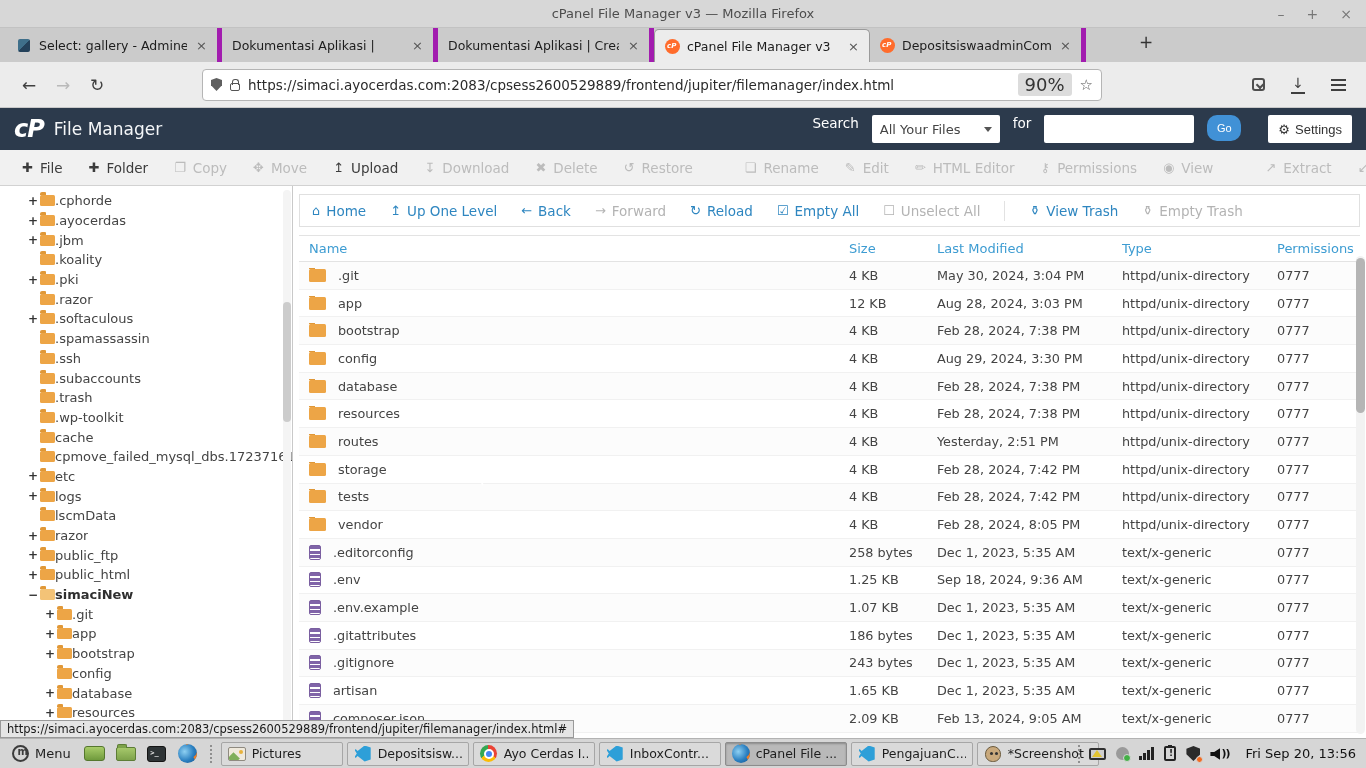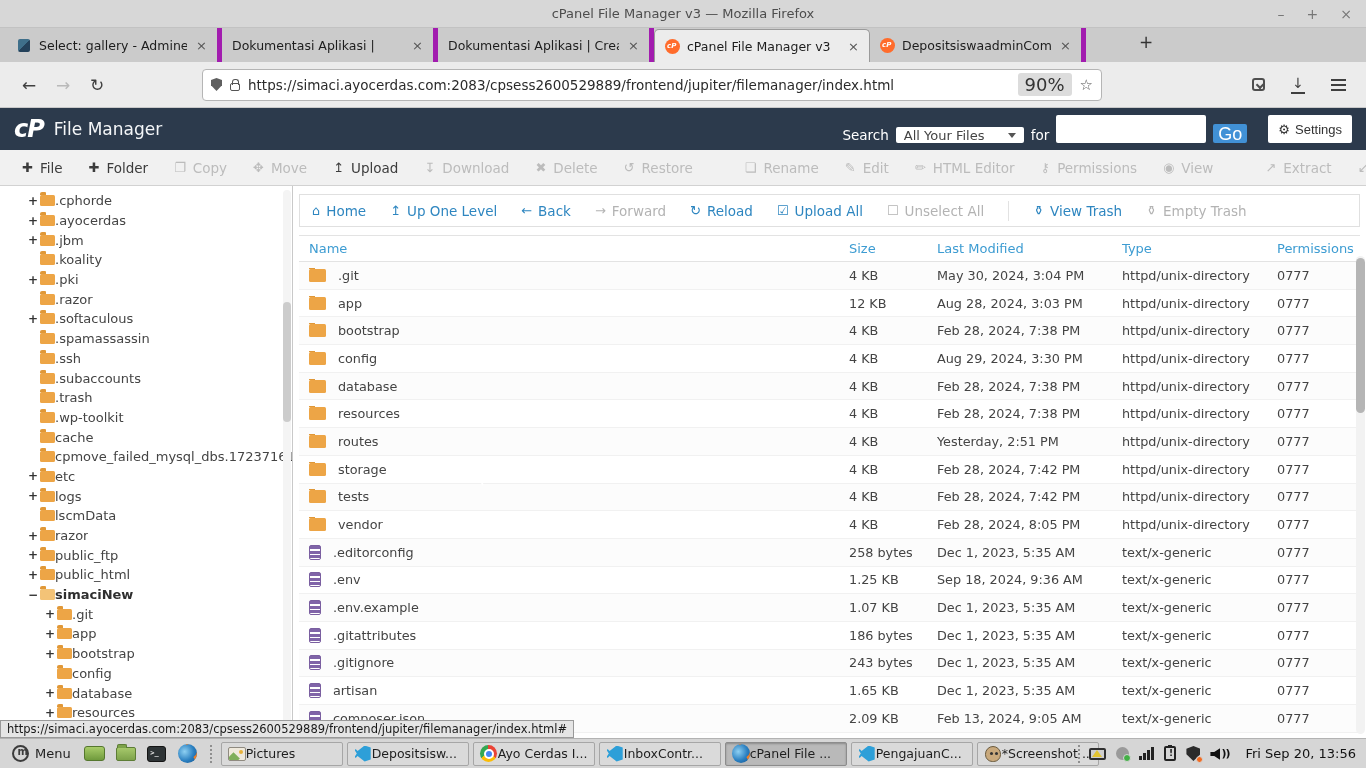--- a/index.html
+++ b/index.html
@@ -39,26 +39,26 @@
   .ic-pocket{width:13px;height:13px;border:2px solid #4f4f4f;border-radius:3px;position:relative}
   .ic-pocket::after{content:"";position:absolute;left:2.5px;top:1.5px;width:4px;height:4px;border-right:2px solid #4f4f4f;border-bottom:2px solid #4f4f4f;transform:rotate(45deg)}
   .ic-download{position:relative;font-size:14px;color:#3f3f3f;padding:0 1px 3px 1px}
   .ic-download::after{content:"";position:absolute;left:0;right:0;bottom:0;height:2px;background:#3f3f3f}
   .ic-hamburger{width:15px;height:2px;background:#3f3f3f;box-shadow:0 -5px 0 #3f3f3f,0 5px 0 #3f3f3f}
 
   
   .cp-header{height:42px;background:#2c3a4c;display:flex;align-items:center;padding:17px 14px;color:#fff}
   .cp-logo{font:italic 900 24px "DejaVu Sans",sans-serif;color:#fff;margin-right:10px;letter-spacing:-1px}
   .cp-title{font-size:17px;font-weight:400;color:#f4f6f8}
-  .cp-search{margin-left:auto;display:flex;align-items:flex-end;gap:7px}
+  .cp-search{margin-left:auto;display:flex;align-items:flex-start;gap:13px}
   .cp-search-label{font-size:13.5px}
-  .cp-select{width:128px;height:16px;background:#fff;border-radius:2px;display:flex;align-items:center;padding:0 8px;color:#444;font-size:13px;justify-content:space-between}
+  .cp-select{width:128px;height:28px;background:#fff;border-radius:2px;display:flex;align-items:center;padding:0 8px;color:#444;font-size:13px;justify-content:space-between}
   .cp-caret{width:0;height:0;border-left:4px solid transparent;border-right:4px solid transparent;border-top:5px solid #555}
   .cp-input{width:150px;height:28px;border:none;border-radius:2px;padding:0 6px;font-size:13px;background:#fff}
-  .btn-go{height:19px;width:34px;background:#4191d6;border:none;border-radius:2px;color:#fff;font-size:18px}
+  .btn-go{height:26px;width:34px;background:#4191d6;border:none;border-radius:10px;color:#fff;font-size:11px}
   .btn-settings{height:28px;background:#fff;border:none;border-radius:2px;color:#333;font-size:13px;padding:0 10px;margin-left:14px;display:flex;align-items:center;gap:5px}
   .gear{font-size:13px;color:#333}
 
   
   .cp-toolbar{height:36px;background:#f1f1f1;border-bottom:1px solid #d2d2d2;display:flex;align-items:center;padding:0 10px 0 22px;gap:26px}
   .tb-item{display:flex;align-items:center;gap:7px;font-size:13.5px;color:#3c3c3c;background:none;border:none;font-family:inherit;white-space:nowrap}
   .tb-item .tb-ic{font-size:13px}
   .tb-item.disabled{color:#bcbcbc}
   .tb-div{width:1px;height:20px;background:#dadada}
   .tb-group{display:flex;align-items:center;gap:26px}
@@ -116,21 +116,21 @@
   .menu-label{font-size:13px;color:#1e1e1e}
   .ql{width:26px;height:24px;display:flex;align-items:center;justify-content:center}
   .ic-desktop{width:21px;height:15px;border-radius:3px;background:linear-gradient(#a8cc69,#6f9a3c);border:1px solid #55772e}
   .ic-folder-green{width:20px;height:14px;background:linear-gradient(#a6c86b,#7da24a);border:1px solid #5d7d36;border-radius:2px;position:relative}
   .ic-folder-green::before{content:"";position:absolute;top:-4px;left:0;width:8px;height:3px;background:#7da24a;border:1px solid #5d7d36;border-bottom:none;border-radius:2px 2px 0 0}
   .ic-terminal{width:19px;height:16px;background:#2e3436;border-radius:3px;border:1px solid #141414;position:relative}
   .ic-terminal::after{content:">_";position:absolute;left:2px;top:2px;font:700 7px "DejaVu Sans Mono",monospace;color:#e6e6e6}
   .ic-firefox{width:19px;height:19px;border-radius:50%;background:radial-gradient(circle at 35% 40%,#8ed0f2 0%,#2a7fc0 55%,#15518b 100%);position:relative;overflow:hidden}
   .ic-firefox::after{content:"";position:absolute;right:-3px;top:-3px;width:14px;height:14px;border:3px solid #f57d20;border-left-color:transparent;border-bottom-color:transparent;border-radius:50%;transform:rotate(15deg)}
   .tsep{height:18px;border-left:2px dotted #8f8f8f;margin:0 4px}
-  .task{flex:0 0 122px;height:24px;background:#dadada;border:1px solid #a6a6a6;border-radius:2px;display:flex;align-items:center;padding:0 6px;overflow:hidden}
+  .task{flex:0 0 122px;height:24px;background:#dadada;border:1px solid #a6a6a6;border-radius:2px;display:flex;align-items:center;gap:6px;padding:0 6px;overflow:hidden}
   .task.active{background:#b9b9b9;border-color:#8c8c8c;box-shadow:inset 0 1px 2px rgba(0,0,0,.25)}
   .task-label{font-size:12.5px;color:#1e1e1e;white-space:nowrap;overflow:hidden}
   .task-ic{flex:0 0 auto;display:flex;align-items:center;justify-content:center;width:18px}
   .ic-pictures{width:18px;height:14px;background:#efe9dc;border:1px solid #8f8a80;border-radius:2px;position:relative;overflow:hidden}
   .ic-pictures::before{content:"";position:absolute;right:2px;top:2px;width:4px;height:4px;border-radius:50%;background:#e8b23a}
   .ic-pictures::after{content:"";position:absolute;left:0;bottom:-3px;width:9px;height:9px;background:#7fae5a;transform:rotate(45deg)}
   .ic-vscode{width:16px;height:16px;background:#2d9fd8;clip-path:polygon(62% 0%,100% 12%,100% 88%,62% 100%,18% 66%,6% 78%,0% 70%,13% 50%,0% 30%,6% 22%,18% 34%)}
   .ic-chrome{width:17px;height:17px;border-radius:50%;background:conic-gradient(#ea4335 0 120deg,#fbbc05 120deg 240deg,#34a853 240deg 360deg);position:relative}
   .ic-chrome::after{content:"";position:absolute;inset:3.5px;background:#4285f4;border:2px solid #fff;border-radius:50%}
   .ic-gimp{width:16px;height:16px;background:#c9a97c;border:1px solid #6b5b3e;border-radius:50% 50% 46% 46%;position:relative}
@@ -528,21 +528,21 @@
             <span>Forward</span>
           </button>
 
           <button class="fm-link icon-reload">
             <span class="tb-ic">↻</span>
             <span>Reload</span>
           </button>
 
           <button class="fm-link icon-checkbox-checked">
             <span class="tb-ic">☑</span>
-            <span>Upload All</span>
+            <span>Empty All</span>
           </button>
 
           <button class="fm-link disabled icon-checkbox-empty">
             <span class="tb-ic">☐</span>
             <span>Unselect All</span>
           </button>
         </div>
       <span class="fm-div"></span>
       <div class="tb-group" style="gap:24px">
 

